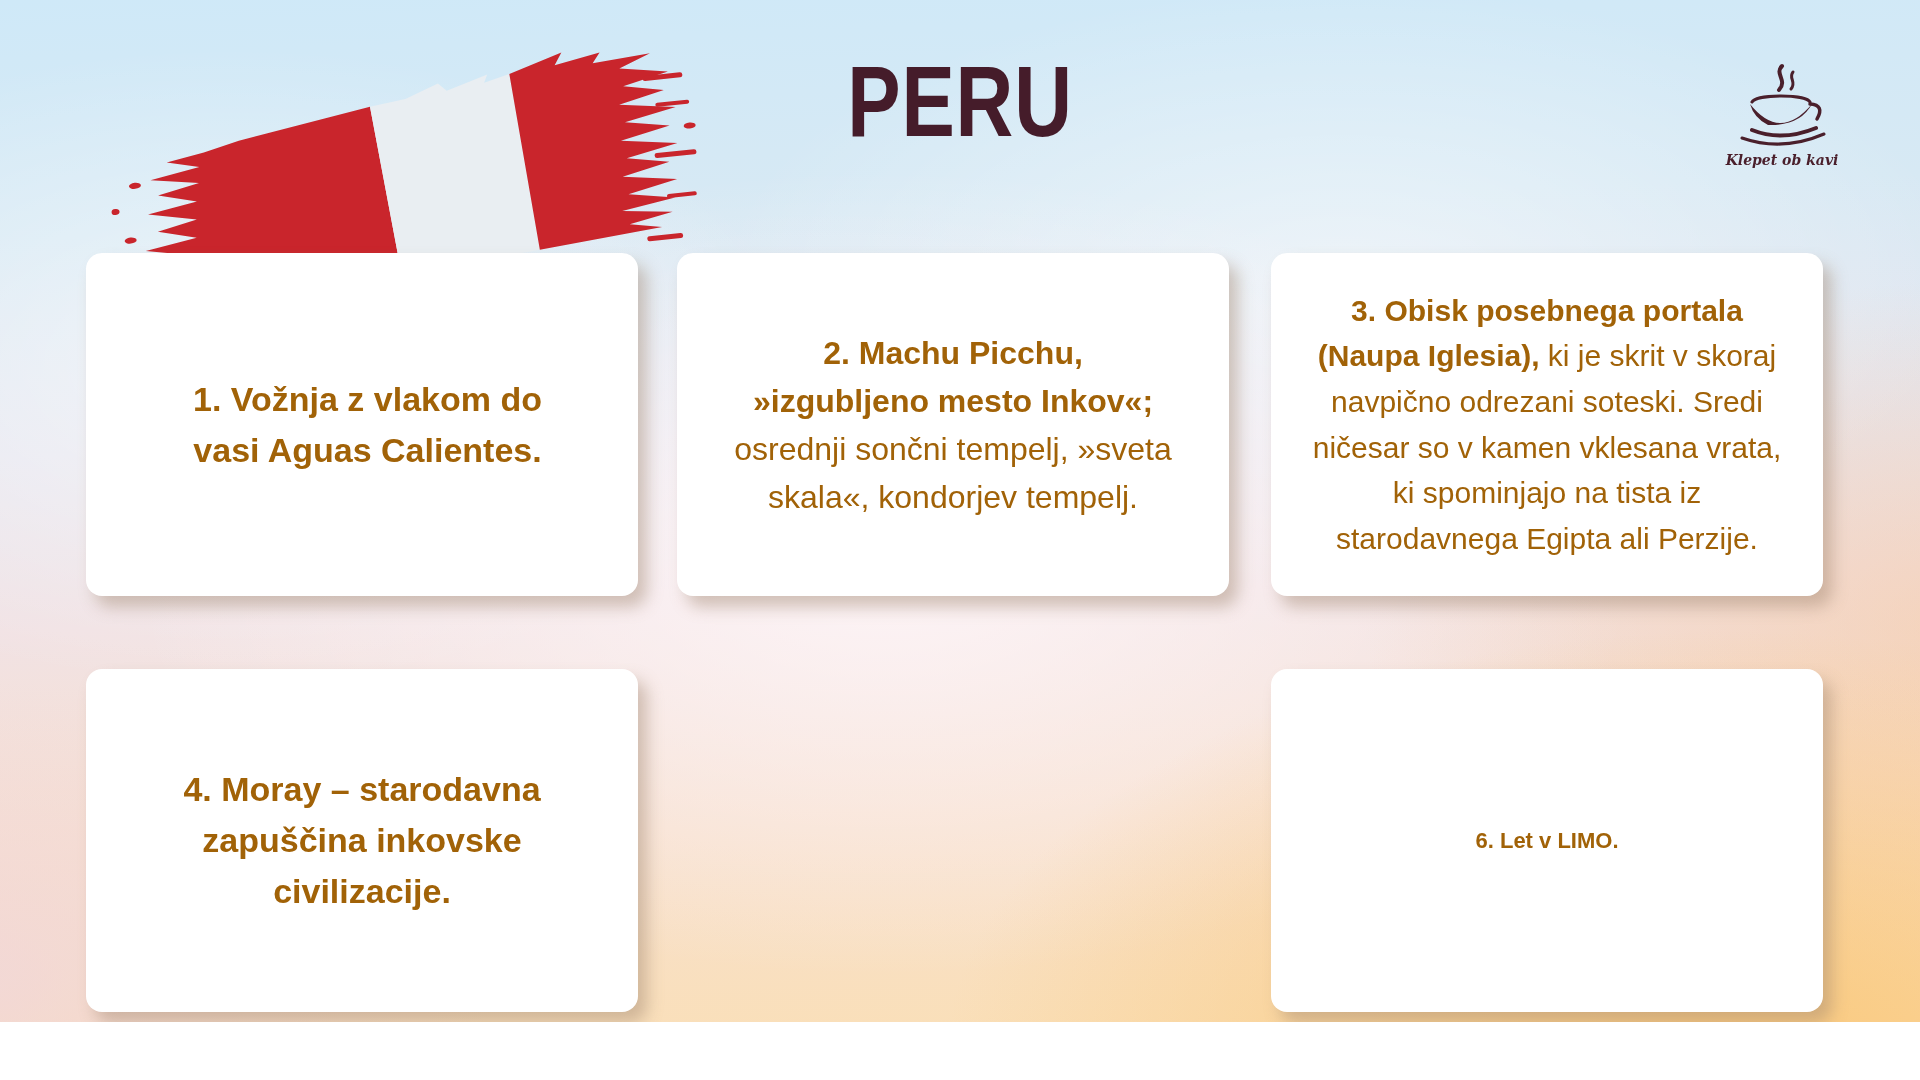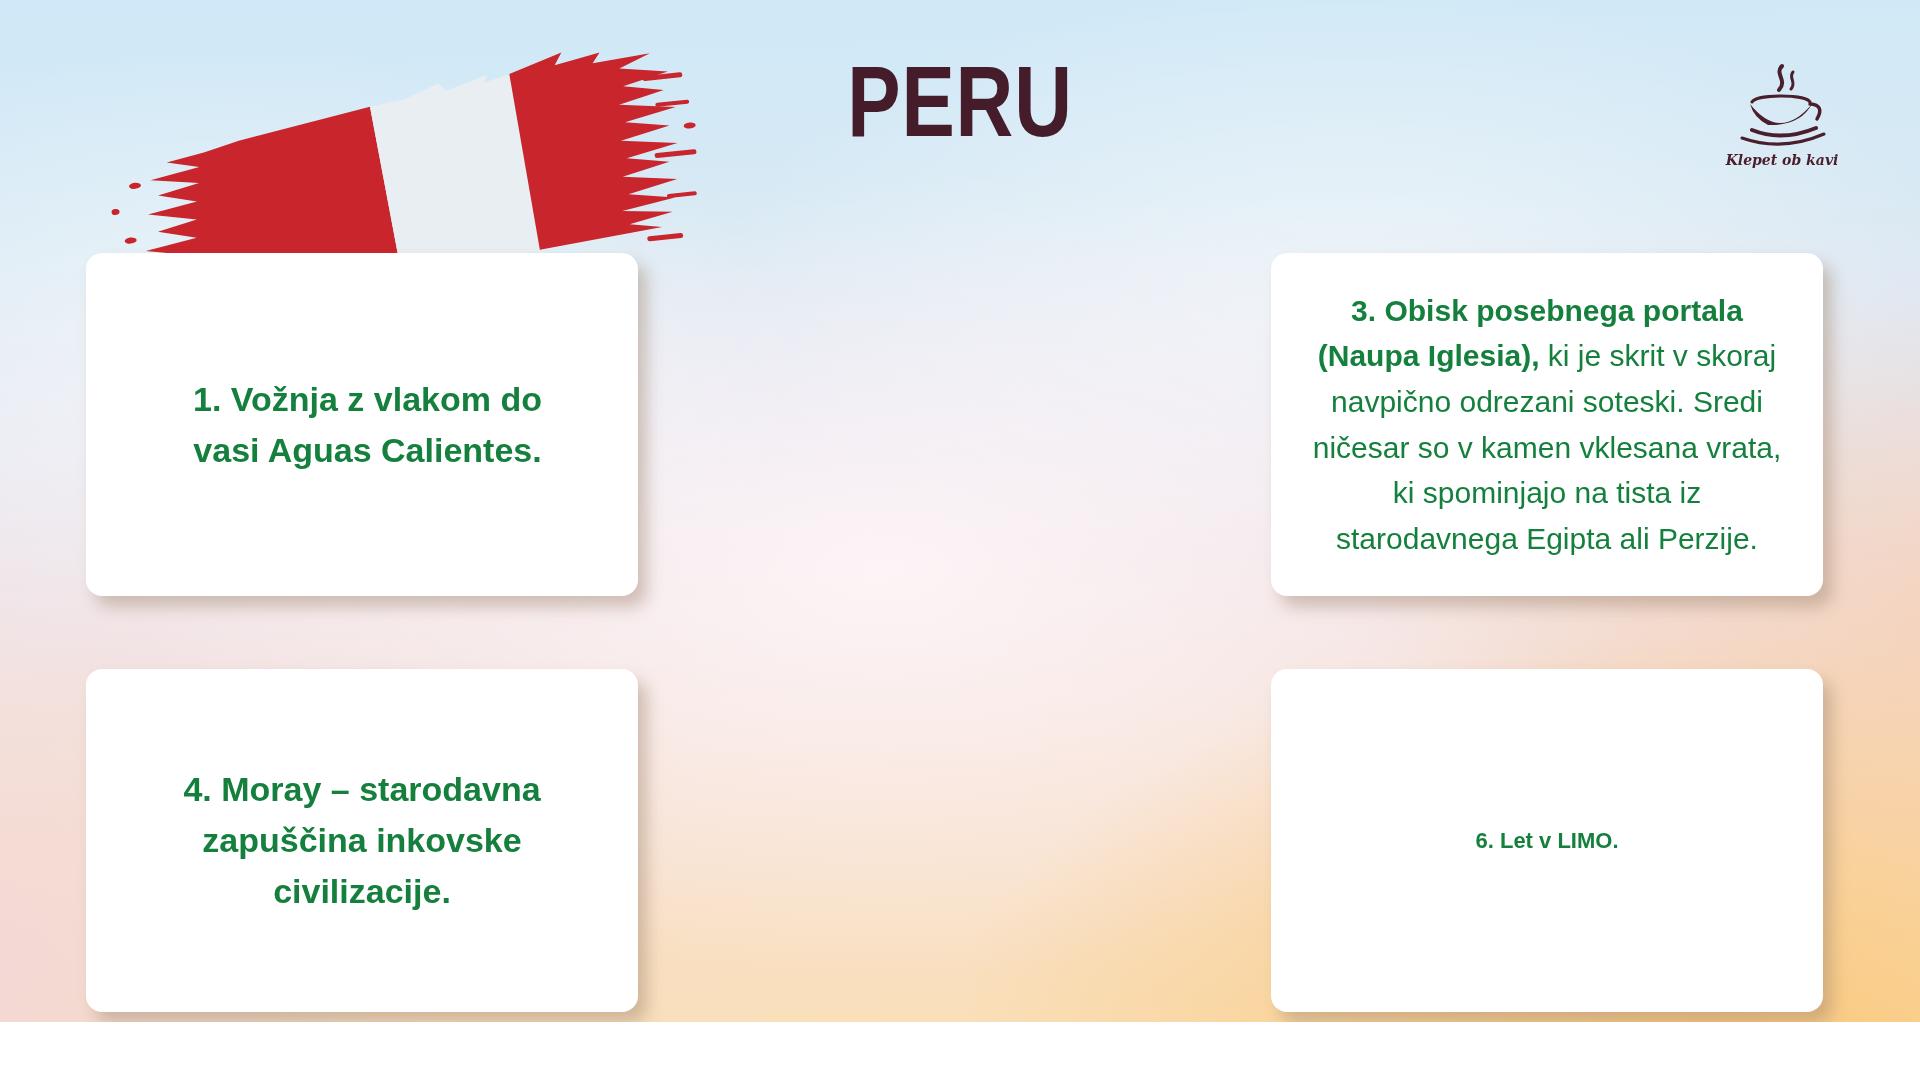--- a/index.html
+++ b/index.html
@@ -43,21 +43,21 @@
   }
 
   
   .card {
     position:absolute; width:552px; height:343px; background:#ffffff;
     border-radius:16px; z-index:2;
     box-shadow:9px 11px 16px rgba(160,134,110,0.45);
     display:flex; align-items:center; justify-content:center;
   }
   .card-text {
-    text-align:center; color:#15803d; line-height:1.5; width:100%;
+    text-align:center; color:#a16207; line-height:1.5; width:100%;
   }
   .b { font-weight:700; }
   .r { font-weight:400; }
 
   .card-1 { left:86px;   top:253px; }
   .card-2 { left:677px;  top:253px; }
   .card-3 { left:1271px; top:253px; }
   .card-4 { left:86px;   top:669px; }
   .card-5 { left:677px;  top:669px; }
   .card-6 { left:1271px; top:669px; }
@@ -131,20 +131,23 @@
         <path d="M20,78 Q60,92 102,74" stroke-width="3"></path>
       </g>
     </svg>
     <div class="brand-text">Klepet ob kavi</div>
   </div>
 
   <div class="card card-1">
     <p class="card-text"><span class="b">1. Vožnja z vlakom do vasi Aguas Calientes.</span><span class="r"></span></p>
   </div>
 
+  <div class="card card-2">
+    <p class="card-text"><span class="b">2. Machu Picchu, »izgubljeno mesto Inkov«;</span> <span class="r">osrednji sončni tempelj, »sveta skala«, kondorjev tempelj.</span></p>
+  </div>
 
   <div class="card card-3">
     <p class="card-text"><span class="b">3. Obisk posebnega portala (Naupa Iglesia),</span> <span class="r">ki je skrit v skoraj navpično odrezani soteski. Sredi ničesar so v kamen vklesana vrata, ki spominjajo na tista iz starodavnega Egipta ali Perzije.</span></p>
   </div>
 
   <div class="card card-4">
     <p class="card-text"><span class="b">4. Moray – starodavna zapuščina inkovske civilizacije.</span><span class="r"></span></p>
   </div>
 
 

